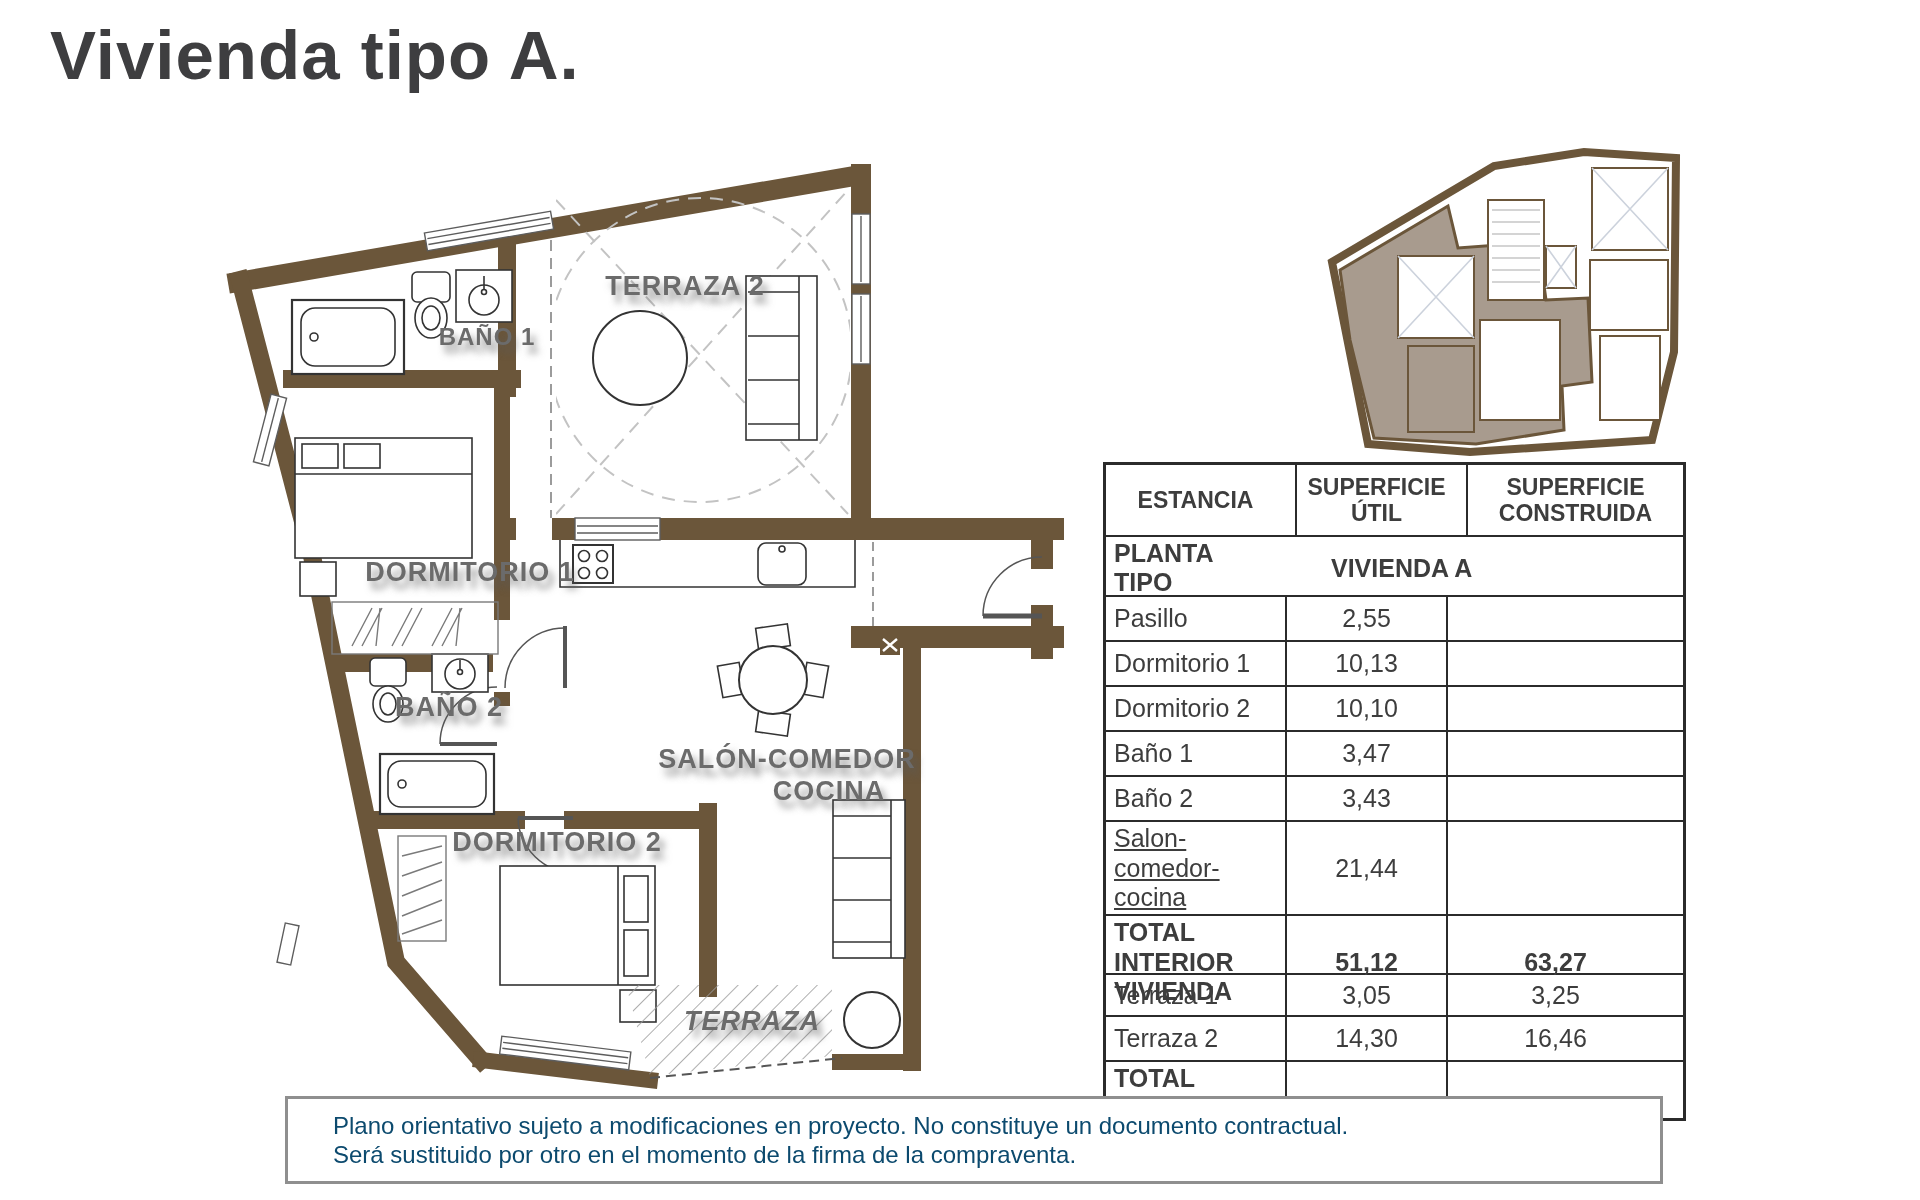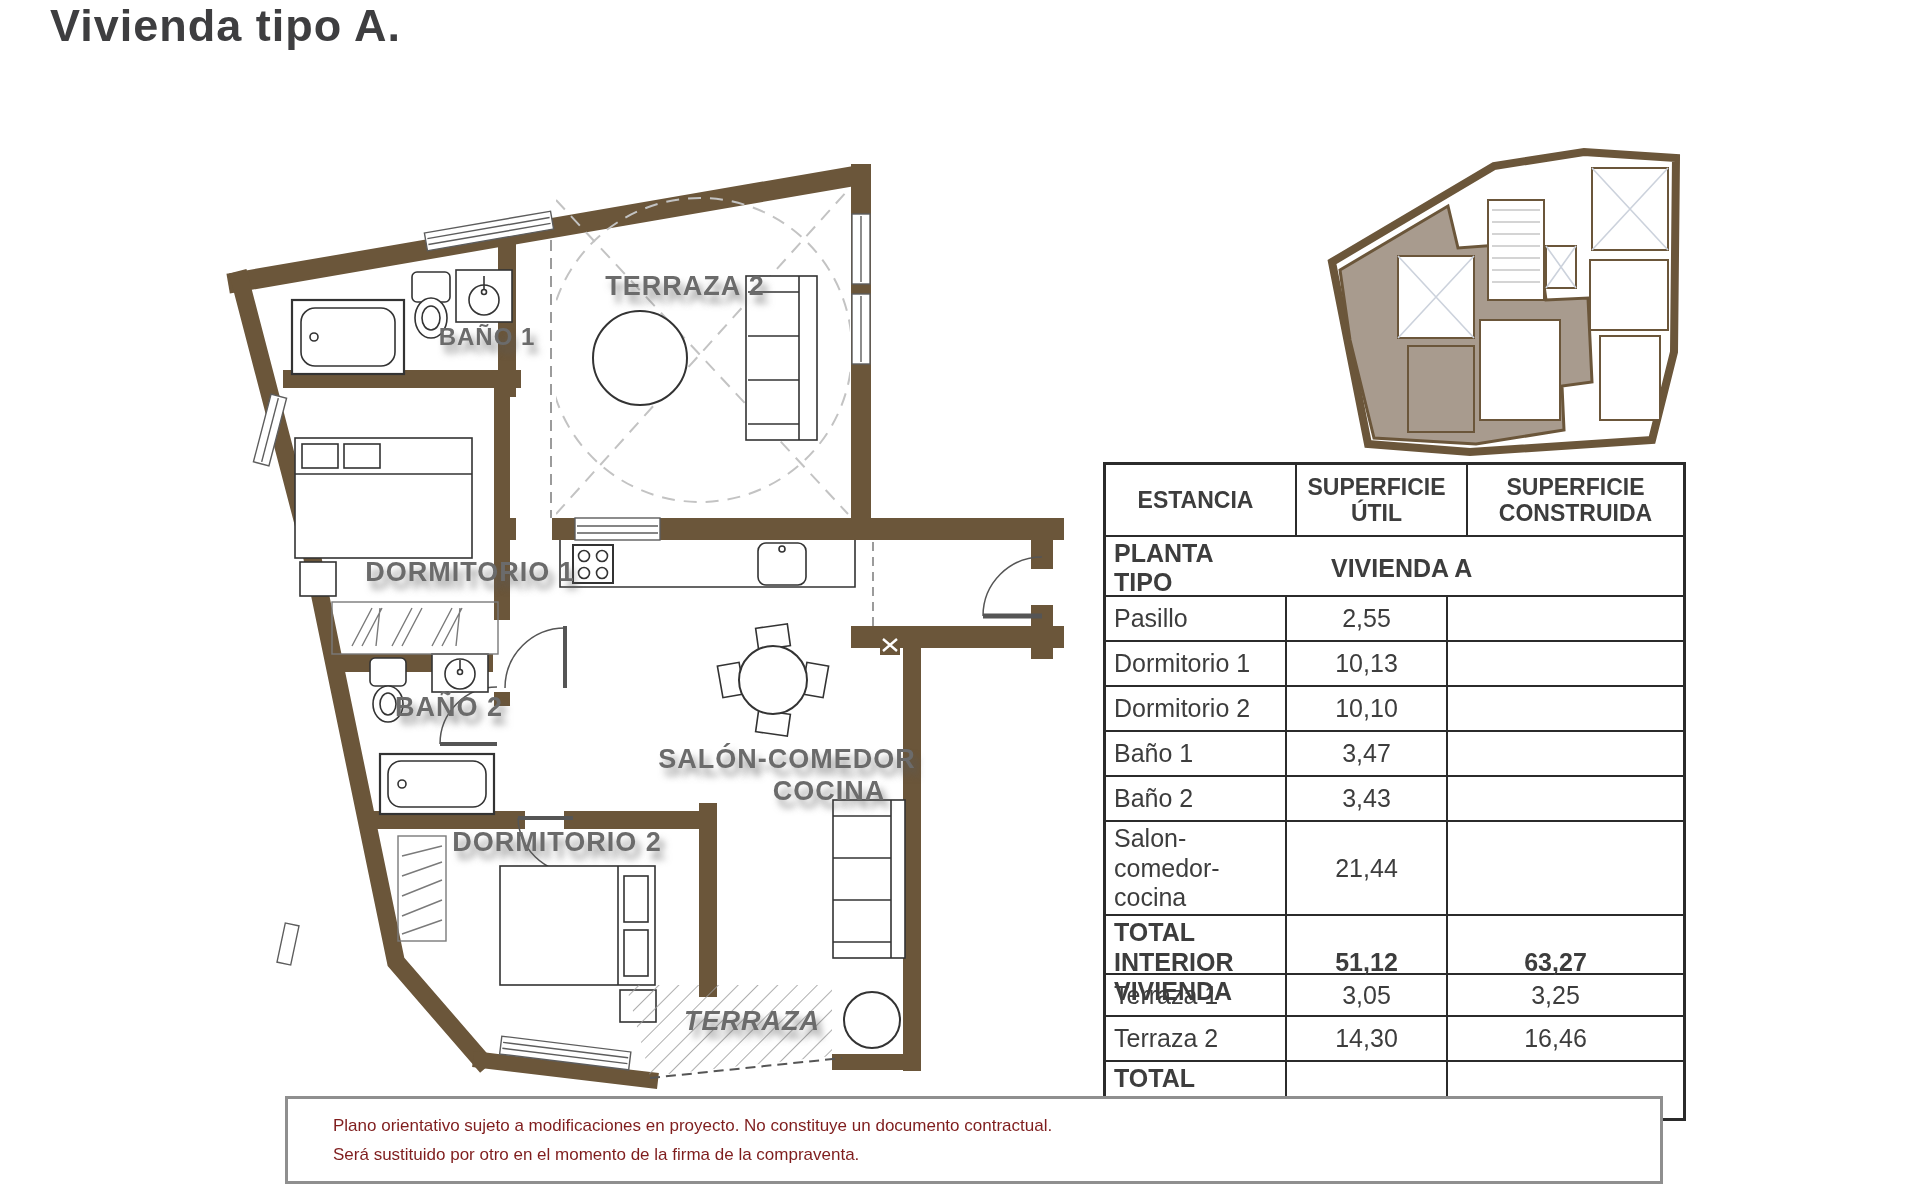--- a/index.html
+++ b/index.html
@@ -1,19 +1,19 @@
 <!DOCTYPE html>
 <html><head>
 <meta charset="utf-8">
 <style>
   html,body{margin:0;padding:0;}
   body{width:1920px;height:1200px;position:relative;background:#fff;overflow:hidden;
        font-family:"Liberation Sans",sans-serif;}
   #plan-svg{position:absolute;left:0;top:0;z-index:1;}
-  .page-title{position:absolute;left:50px;top:-30px;z-index:3;font-size:45px;font-weight:700;
+  .page-title{position:absolute;left:50px;top:-30px;z-index:3;font-size:69px;font-weight:700;
               color:#3e3e40;letter-spacing:1px;white-space:nowrap;}
   .room-label{position:absolute;z-index:2;transform:translateX(-50%);
               color:#6b6b6b;font-weight:700;letter-spacing:1px;white-space:nowrap;
               text-shadow:5px 8px 7px rgba(90,90,90,.60);}
   .rl-27{font-size:27px;} .rl-24{font-size:24px;}
   
   .area-table{position:absolute;left:1103px;top:462px;z-index:3;background:#fff;
               border:3px solid #2b2b2b;color:#3d3d3d;}
   .tr{display:grid;grid-template-columns:179px 161px 217px;border-top:2px solid #2b2b2b;}
   .tr:first-child{border-top:none;}
@@ -24,21 +24,21 @@
   .tr.bold .tc{font-weight:700;}
   .r-header{height:70px;gap:10px;} .r-planta{height:58px;} .r-std{height:43px;} .r-salon{height:92px;}
   .r-total{height:57px;} .r-t1{height:40px;} .r-t2{height:43px;} .r-total2{height:56px;}
   .tr.planta .tc{border-left:none;font-weight:700;}
   .tc.planta-val{justify-content:flex-start;padding-left:46px;}
   .tc.wrap{line-height:1.18;}
   
   .disclaimer{position:absolute;left:285px;top:1096px;width:1378px;height:88px;z-index:3;
               border:3px solid #8f8f8f;background:#fff;box-sizing:border-box;
               display:flex;flex-direction:column;justify-content:center;padding-left:45px;}
-  .disclaimer div{font-size:17px;color:#7f1d1d;line-height:29px;}
+  .disclaimer div{font-size:24px;color:#0c4a6e;line-height:29px;}
 </style>
 </head>
 <body>
 
 <h1 class="page-title">Vivienda tipo A.</h1>
 
 <svg id="plan-svg" width="1920" height="1200" viewBox="0 0 1920 1200">
   <defs>
     <pattern id="hatchT" width="14" height="14" patternTransform="rotate(45)" patternUnits="userSpaceOnUse">
       <line x1="0" y1="0" x2="0" y2="14" stroke="#9a9a9a" stroke-width="1.6"></line>
@@ -302,21 +302,21 @@
     <div class="tc">Baño 1</div>
     <div class="tc num">3,47</div>
     <div class="tc num"></div>
   </div>
   <div class="tr r-std">
     <div class="tc">Baño 2</div>
     <div class="tc num">3,43</div>
     <div class="tc num"></div>
   </div>
   <div class="tr r-salon">
-    <div class="tc wrap" style="max-width:120px;">Salon-comedor-cocina</div>
+    <div class="tc wrap" style="max-width:120px;text-decoration:underline;">Salon-comedor-cocina</div>
     <div class="tc num">21,44</div>
     <div class="tc num"></div>
   </div>
   <div class="tr r-total bold">
     <div class="tc wrap">TOTAL INTERIOR VIVIENDA</div>
     <div class="tc num">51,12</div>
     <div class="tc num">63,27</div>
   </div>
   <div class="tr r-t1">
     <div class="tc">Terraza 1</div>

